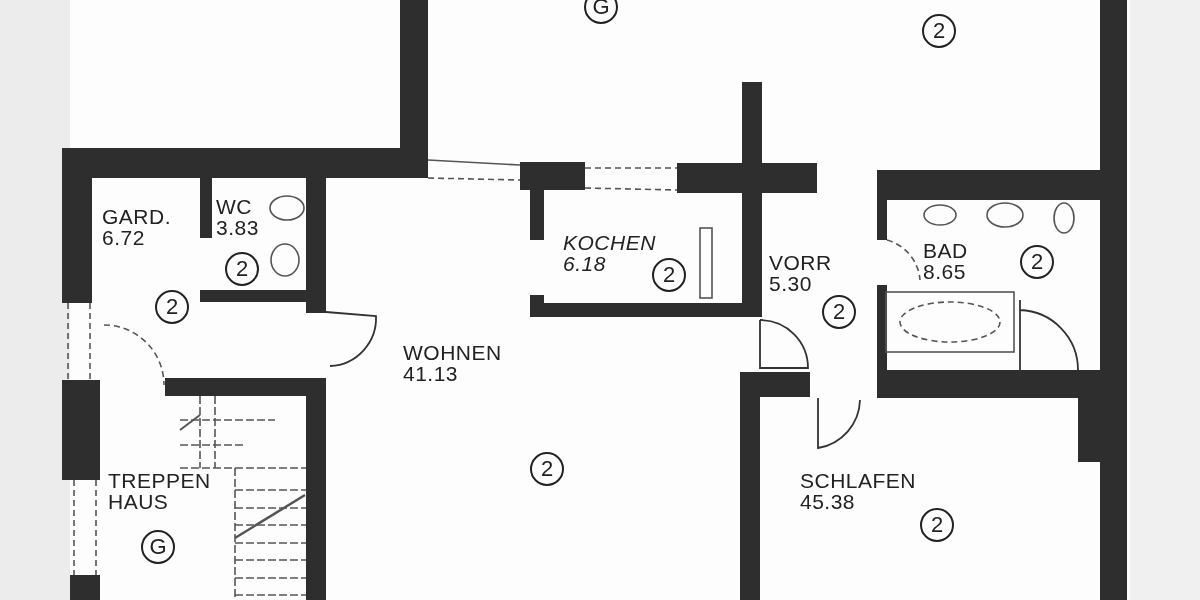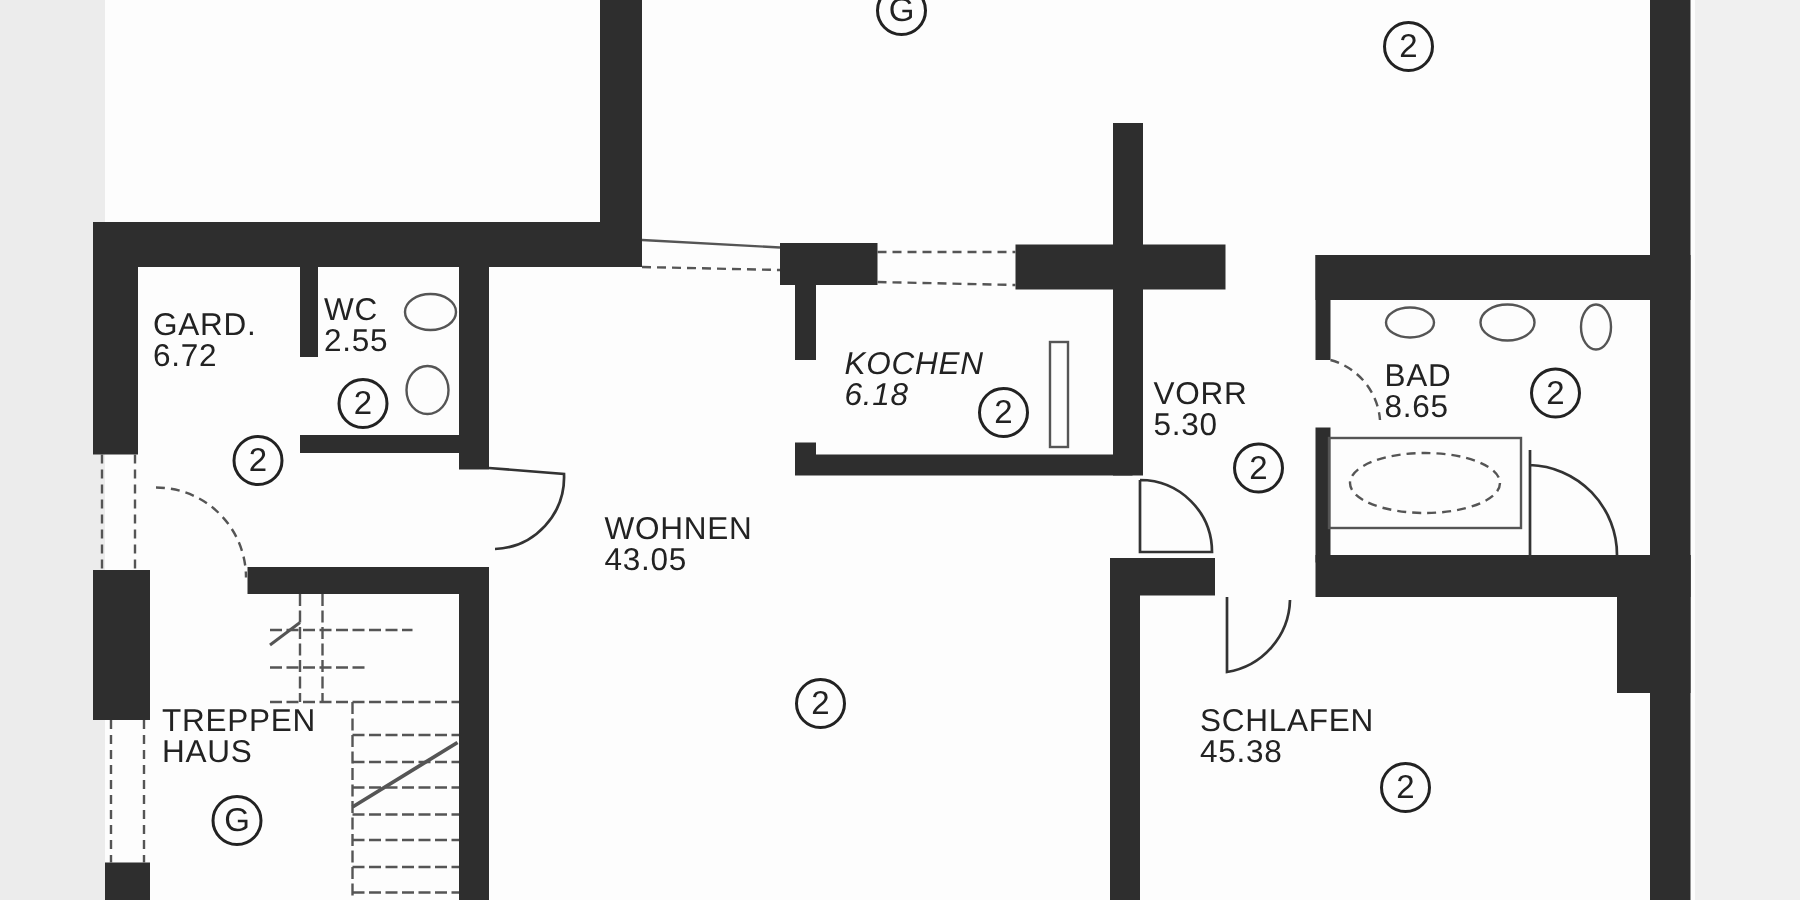--- a/index.html
+++ b/index.html
@@ -100,21 +100,21 @@
 </svg>
 
 <div class="lbl" style="left:102px;top:206px;">
   <div>GARD.</div>
   <div>6.72</div>
 </div>
 <div class="badge" style="left:155px;top:290px;">2</div>
 
 <div class="lbl" style="left:216px;top:196px;">
   <div>WC</div>
-  <div>2.55</div>
+  <div>3.83</div>
 </div>
 <div class="badge" style="left:225px;top:252px;">2</div>
 
 <div class="lbl" style="left:563px;top:232px;font-style:italic;">
   <div>KOCHEN</div>
   <div>6.18</div>
 </div>
 <div class="badge" style="left:652px;top:258px;">2</div>
 
 <div class="lbl" style="left:769px;top:252px;">
@@ -124,21 +124,21 @@
 <div class="badge" style="left:822px;top:295px;">2</div>
 
 <div class="lbl" style="left:923px;top:240px;">
   <div>BAD</div>
   <div>8.65</div>
 </div>
 <div class="badge" style="left:1020px;top:245px;">2</div>
 
 <div class="lbl" style="left:403px;top:342px;">
   <div>WOHNEN</div>
-  <div>43.05</div>
+  <div>41.13</div>
 </div>
 <div class="badge" style="left:530px;top:452px;">2</div>
 
 <div class="lbl" style="left:800px;top:470px;">
   <div>SCHLAFEN</div>
   <div>45.38</div>
 </div>
 <div class="badge" style="left:920px;top:508px;">2</div>
 
 <div class="lbl" style="left:108px;top:470px;font-weight:normal;">

